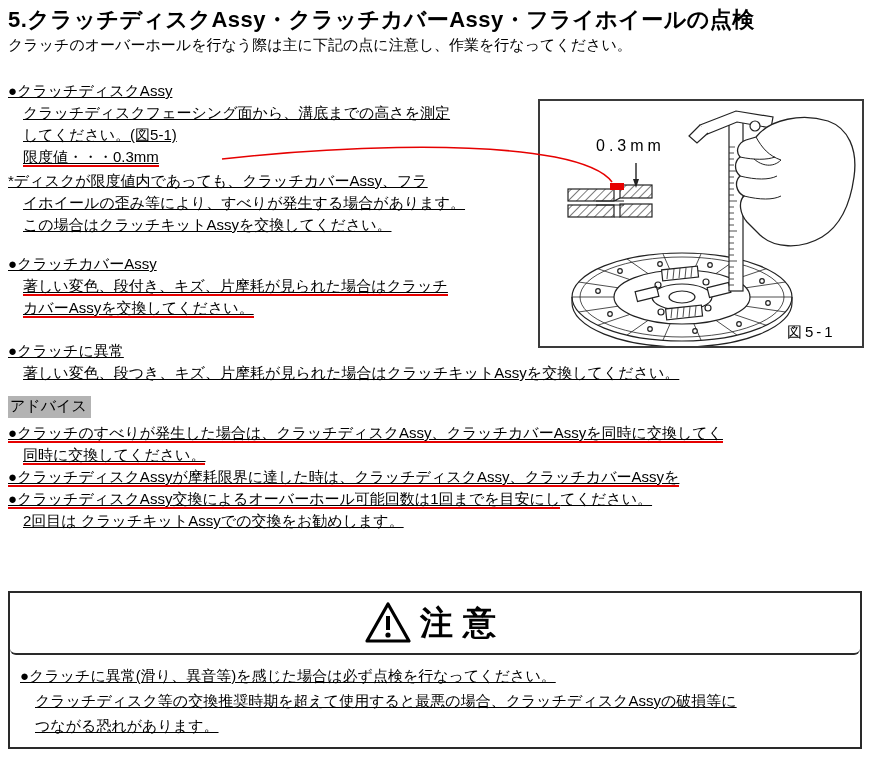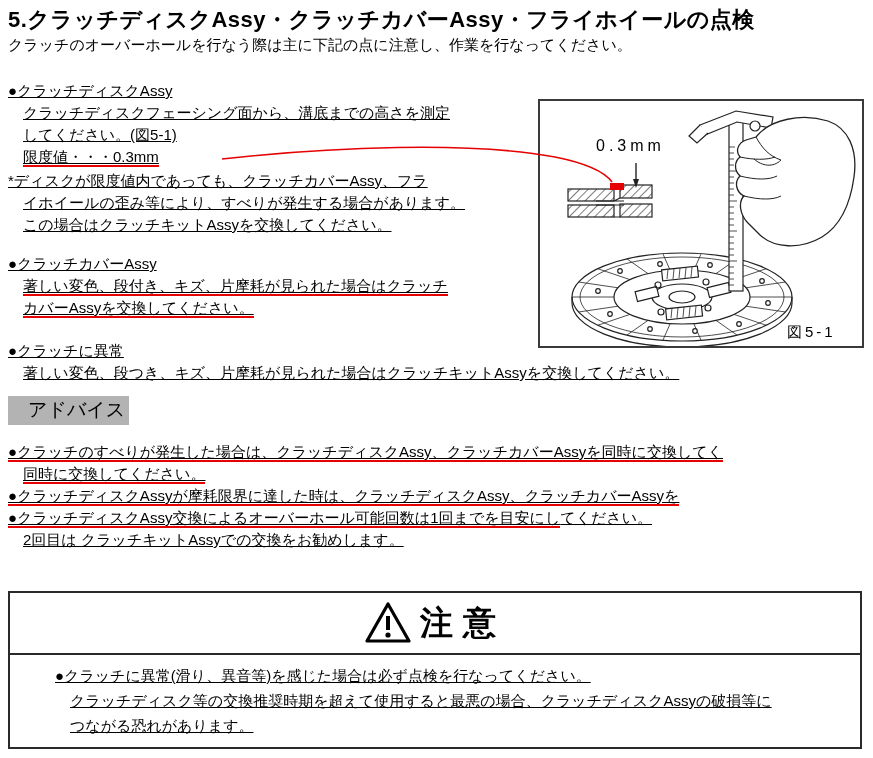--- a/index.html
+++ b/index.html
@@ -10,30 +10,30 @@
     font-family:"Liberation Sans","DejaVu Sans",sans-serif; color:var(--ink);
     overflow:hidden;
   }
   .abs { position:absolute; }
   .title { left:8px; top:5px; font-size:22px; font-weight:bold; white-space:nowrap; letter-spacing:0.5px; }
   .intro { left:8px; top:36px; font-size:15px; white-space:nowrap; }
   .block { left:8px; width:858px; }
   .line { font-size:15px; line-height:22px; white-space:nowrap;text-decoration:underline; }
   .ind  { padding-left:15px; }
   .u { border-bottom:2px solid var(--red); padding-bottom:0; }
-  .advice-label { display:inline-block; background:var(--advice-bg); font-size:19px; padding:1px 4px 2px 20px; margin-bottom:16px; }
+  .advice-label { display:inline-block; background:var(--advice-bg); font-size:15px; padding:1px 4px 2px 2px; margin-bottom:4px; }
   
   .figure-box { left:538px; top:99px; width:326px; height:249px; border:2px solid #3a3a3a; background:#fff; }
   .fig-measure { left:596px; top:137px; font-size:16px; letter-spacing:4px; white-space:nowrap; }
   .fig-caption { left:787px; top:323px; font-size:15px; letter-spacing:3px; white-space:nowrap; }
   
   .caution { left:8px; top:591px; width:854px; height:158px; border:2px solid #2a2a2a; }
-  .caution-header { height:62px; border-bottom:2px solid #2a2a2a; display:flex; align-items:center; justify-content:center; gap:8px; }
+  .caution-header { height:62px; border-bottom:2px solid #2a2a2a; display:flex; align-items:center; justify-content:center; gap:8px;border-radius:6px; }
   .caution-title { font-size:33px; font-weight:bold; letter-spacing:10px; }
-  .caution-body { padding:8px 10px 0 10px;margin-left:35px; }
+  .caution-body { padding:8px 10px 0 10px; }
   .caution-body .line { line-height:25px; }
   .overlay { left:0; top:0; pointer-events:none; z-index:6; }
   svg { display:block; }
 </style>
 </head>
 <body>
 
 <div class="abs title">5.クラッチディスクAssy・クラッチカバーAssy・フライホイールの点検</div>
 <div class="abs intro">クラッチのオーバーホールを行なう際は主に下記の点に注意し、作業を行なってください。</div>
 

